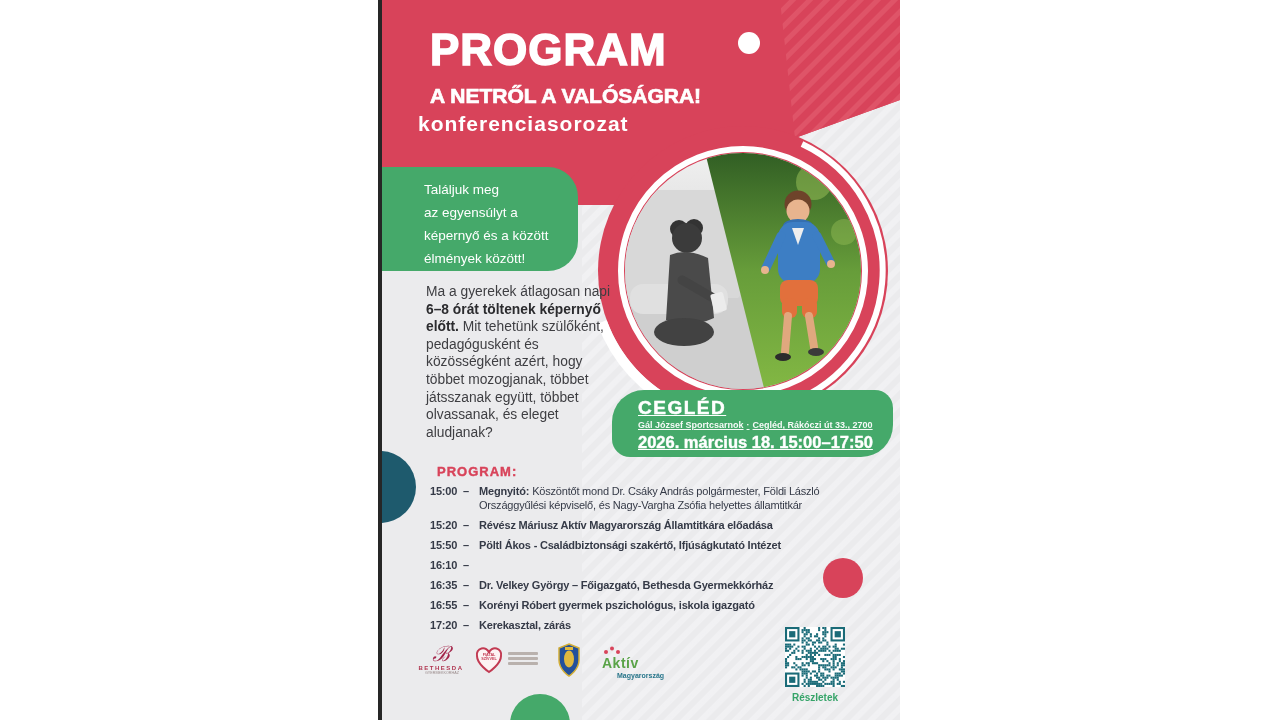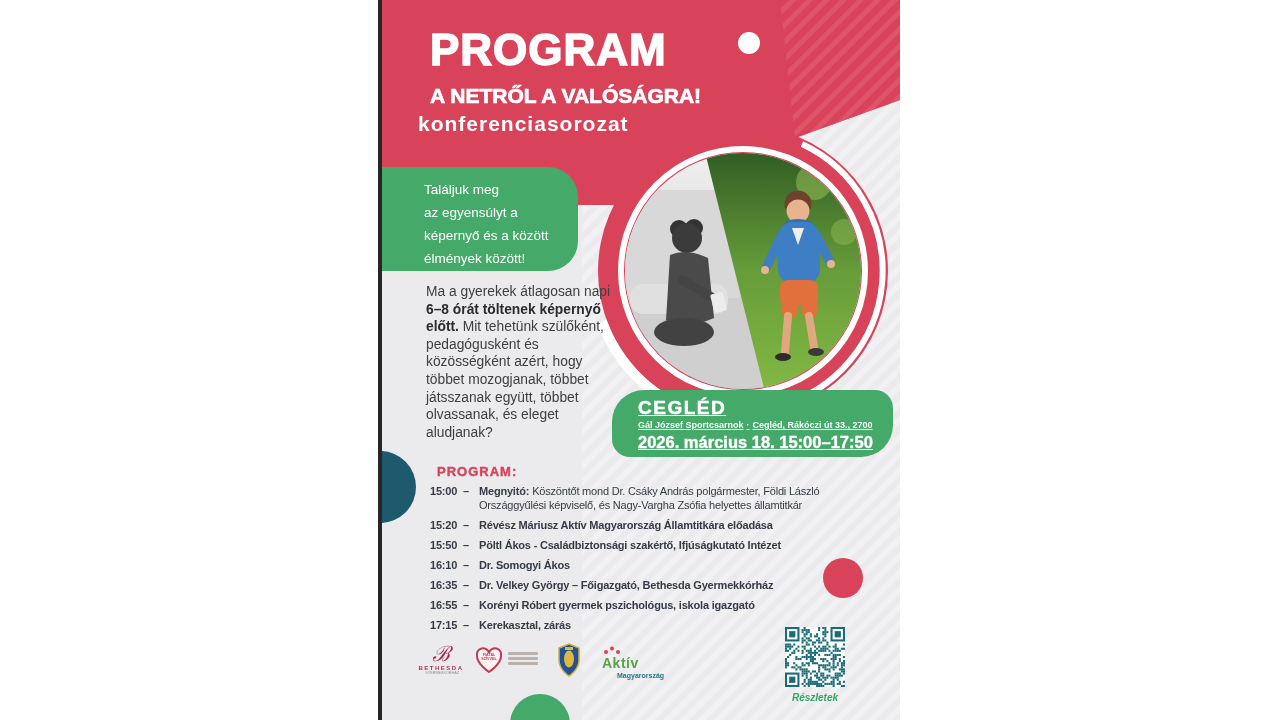--- a/index.html
+++ b/index.html
@@ -53,21 +53,21 @@
   .heart-bars{position:absolute;left:34px;top:6px;}
   .heart-bars div{width:30px;height:2.5px;background:#b9b1ad;margin-bottom:2.5px;border-radius:1px;}
   .logo-crest{position:absolute;left:175px;top:642px;}
   .logo-aktiv{position:absolute;left:220px;top:646px;width:70px;}
   .logo-aktiv .dots{display:block;margin-left:1px;}
   .logo-aktiv .l1{font-size:14px;font-weight:700;color:#5aa348;letter-spacing:0.5px;line-height:13px;}
   .logo-aktiv .l2{font-size:7px;font-weight:600;color:#27758a;margin-left:15px;display:block;}
   
   .qr{position:absolute;left:403px;top:627px;}
   .qr-label{position:absolute;left:396px;top:692px;width:74px;text-align:center;color:#36a469;
-            font-size:10px;font-weight:700;font-style:italic;}
+            font-size:10px;font-weight:700;}
 </style>
 </head>
 <body>
 
 <div class="stage">
   <div class="frame-line"></div>
 
   <div class="poster">
 
     <svg class="decor" width="518" height="720" viewBox="0 0 518 720">
@@ -181,34 +181,33 @@
         <span class="ptext">Révész Máriusz Aktív Magyarország Államtitkára előadása</span>
       </div>
       <div class="prow">
         <span class="ptime">15:50</span>
         <span class="pdash">–</span>
         <span class="ptext">Pöltl Ákos - Családbiztonsági szakértő, Ifjúságkutató Intézet</span>
       </div>
       <div class="prow">
         <span class="ptime">16:10</span>
         <span class="pdash">–</span>
-        <span class="ptext">Dr. Somogyi Ákos</span>
       </div>
       <div class="prow">
         <span class="ptime">16:35</span>
         <span class="pdash">–</span>
         <span class="ptext">Dr. Velkey György – Főigazgató, Bethesda Gyermekkórház</span>
       </div>
       <div class="prow">
         <span class="ptime">16:55</span>
         <span class="pdash">–</span>
         <span class="ptext">Korényi Róbert gyermek pszichológus, iskola igazgató</span>
       </div>
       <div class="prow">
-        <span class="ptime">17:15</span>
+        <span class="ptime">17:20</span>
         <span class="pdash">–</span>
         <span class="ptext">Kerekasztal, zárás</span>
       </div>
     </div>
 
     <div class="logo-bethesda">
       <div class="glyph">ℬ</div>
       <div class="l1">BETHESDA</div>
       <div class="l2">GYERMEKKÓRHÁZ</div>
     </div>

